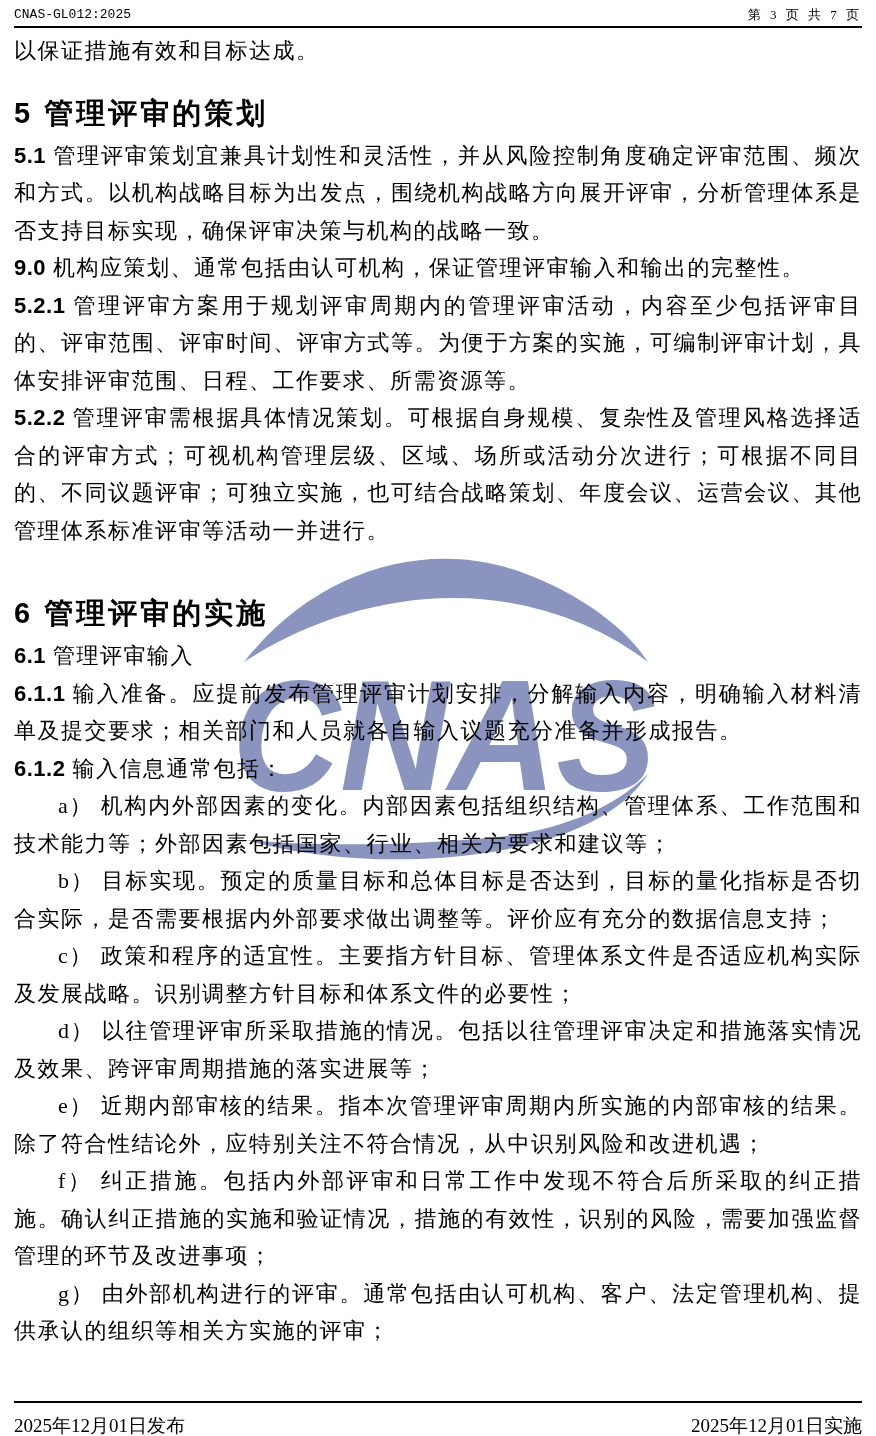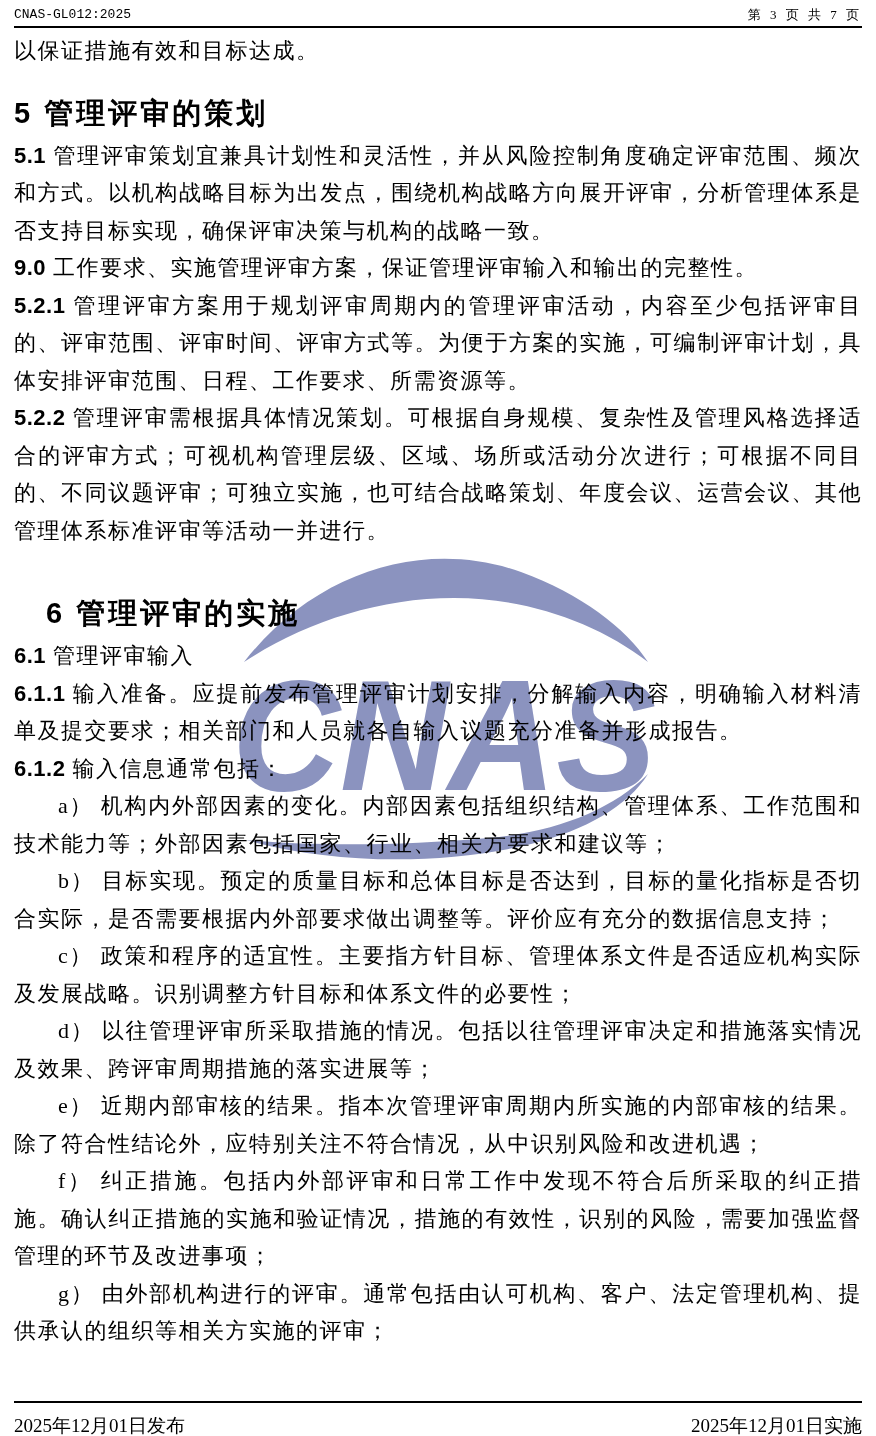--- a/index.html
+++ b/index.html
@@ -54,21 +54,21 @@
     margin-right: 7px;
   }
   h2.sec {
     font-family: "Liberation Sans", sans-serif;
     font-weight: bold;
     font-size: 29px;
     letter-spacing: 3px;
     line-height: 33px;
     margin: 27px 0 7px 0;
   }
-  h2.sec.sec6 { margin-top: 48px; margin-left: 32px; }
+  h2.sec.sec6 { margin-top: 48px; }
   .item { text-indent: 44px; }
   
   .ftr {
     position: absolute;
     left: 14px; right: 14px;
     top: 1401px;
     border-top: 2px solid #000000;
     padding-top: 12px;
     display: flex;
     justify-content: space-between;
@@ -95,21 +95,21 @@
   </svg>
 
   <div class="content">
 
     <p>以保证措施有效和目标达成。</p>
 
     <h2 class="sec">5 管理评审的策划</h2>
 
     <p><span class="clause-num">5.1</span><span>管理评审策划宜兼具计划性和灵活性，并从风险控制角度确定评审范围、频次和方式。以机构战略目标为出发点，围绕机构战略方向展开评审，分析管理体系是否支持目标实现，确保评审决策与机构的战略一致。</span></p>
 
-    <p><span class="clause-num">9.0</span><span>工作要求、实施管理评审方案，保证管理评审输入和输出的完整性。</span></p>
+    <p><span class="clause-num">9.0</span><span>机构应策划、通常包括由认可机构，保证管理评审输入和输出的完整性。</span></p>
 
     <p><span class="clause-num">5.2.1</span><span>管理评审方案用于规划评审周期内的管理评审活动，内容至少包括评审目的、评审范围、评审时间、评审方式等。为便于方案的实施，可编制评审计划，具体安排评审范围、日程、工作要求、所需资源等。</span></p>
 
     <p><span class="clause-num">5.2.2</span><span>管理评审需根据具体情况策划。可根据自身规模、复杂性及管理风格选择适合的评审方式；可视机构管理层级、区域、场所或活动分次进行；可根据不同目的、不同议题评审；可独立实施，也可结合战略策划、年度会议、运营会议、其他管理体系标准评审等活动一并进行。</span></p>
 
     <h2 class="sec sec6">6 管理评审的实施</h2>
 
     <p><span class="clause-num">6.1</span><span>管理评审输入</span></p>
 
     <p><span class="clause-num">6.1.1</span><span>输入准备。应提前发布管理评审计划安排，分解输入内容，明确输入材料清单及提交要求；相关部门和人员就各自输入议题充分准备并形成报告。</span></p>

